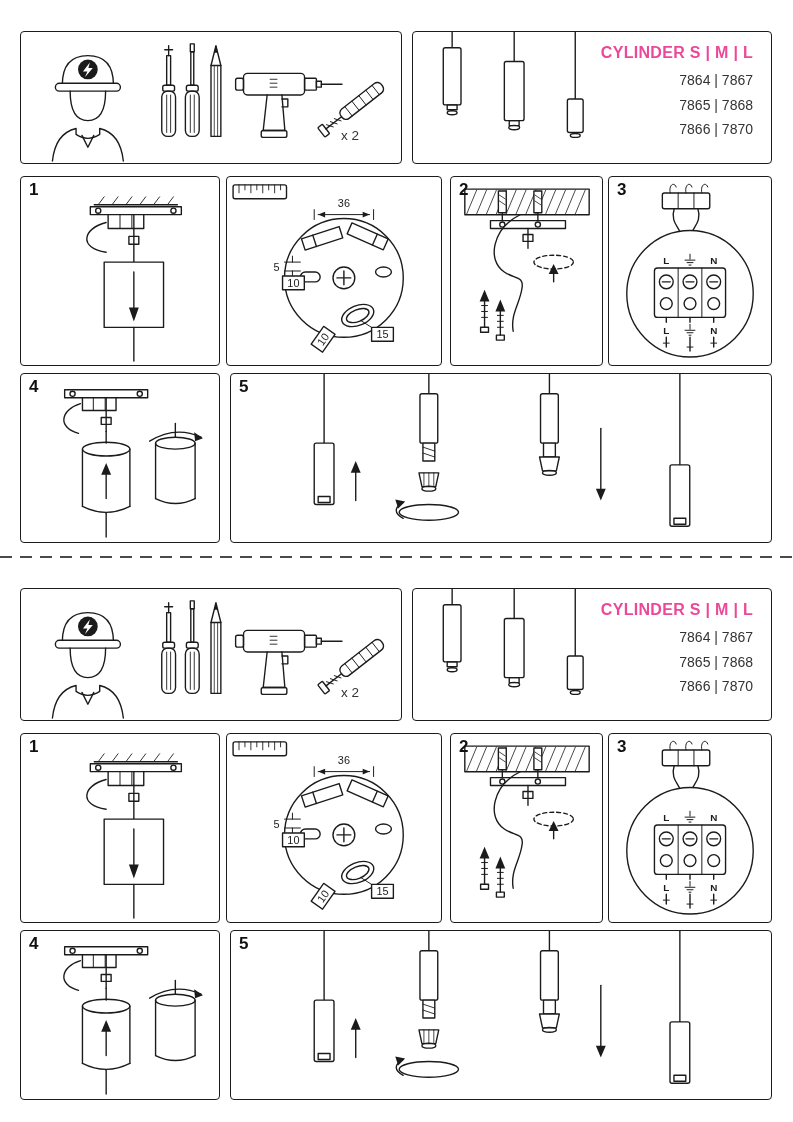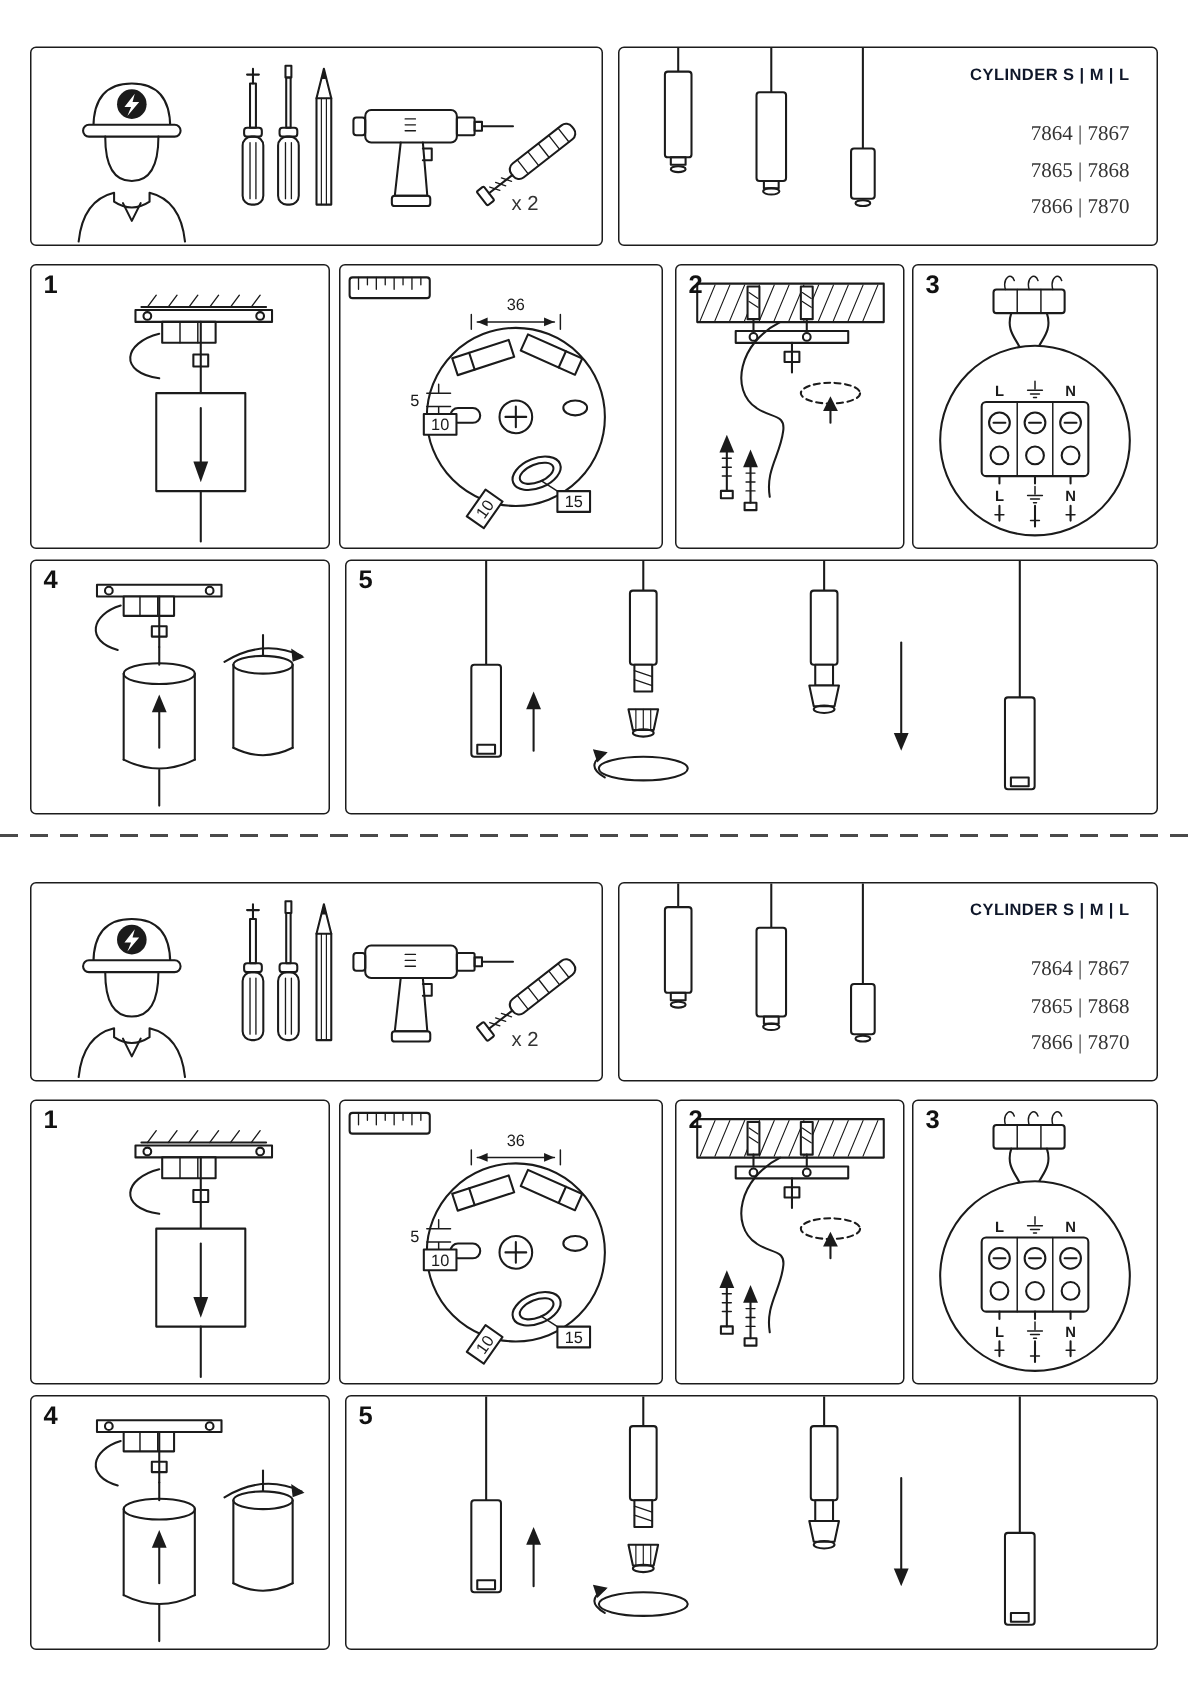--- a/index.html
+++ b/index.html
@@ -13,22 +13,22 @@
   .sheet { position:absolute; left:0; top:18px; width:793px; height:545px; }
   .box {
     position:absolute; border:1.5px solid #1c1c1c; border-radius:4px; background:#fff;
   }
   .box svg { position:absolute; inset:0; width:100%; height:100%; }
   .step-num {
     position:absolute; top:3px; left:8px; z-index:2;
     font-size:17px; font-weight:bold; color:#111;
   }
   .product-text { position:absolute; top:12px; right:18px; text-align:right; z-index:2; }
-  .product-title { font-size:11px; font-weight:bold; letter-spacing:.3px; color:#0f172a; }
-  .product-models { margin-top:22px; font-size:14px; line-height:24.5px; color:#333;font-family:Liberation Serif, serif; }
+  .product-title { font-size:16px; font-weight:bold; letter-spacing:.3px; color:#ec4899; }
+  .product-models { margin-top:6px; font-size:14px; line-height:24.5px; color:#333; }
   .x2 { position:absolute; left:320px; top:96px; font-size:13.5px; color:#333; z-index:2; }
   .cutline {
     position:absolute; left:0; top:556px; width:793px; height:2px;
     background:repeating-linear-gradient(90deg,#4a4a4a 0 12px,transparent 12px 20px);
   }
   
   .ln { stroke:#1b1b1b; stroke-width:1.4; fill:none; stroke-linecap:round; stroke-linejoin:round; }
   .wh { fill:#fff; }
   .fl { fill:#1b1b1b; stroke:none; }
   .txt { fill:#1b1b1b; stroke:none; font-size:11px; }

